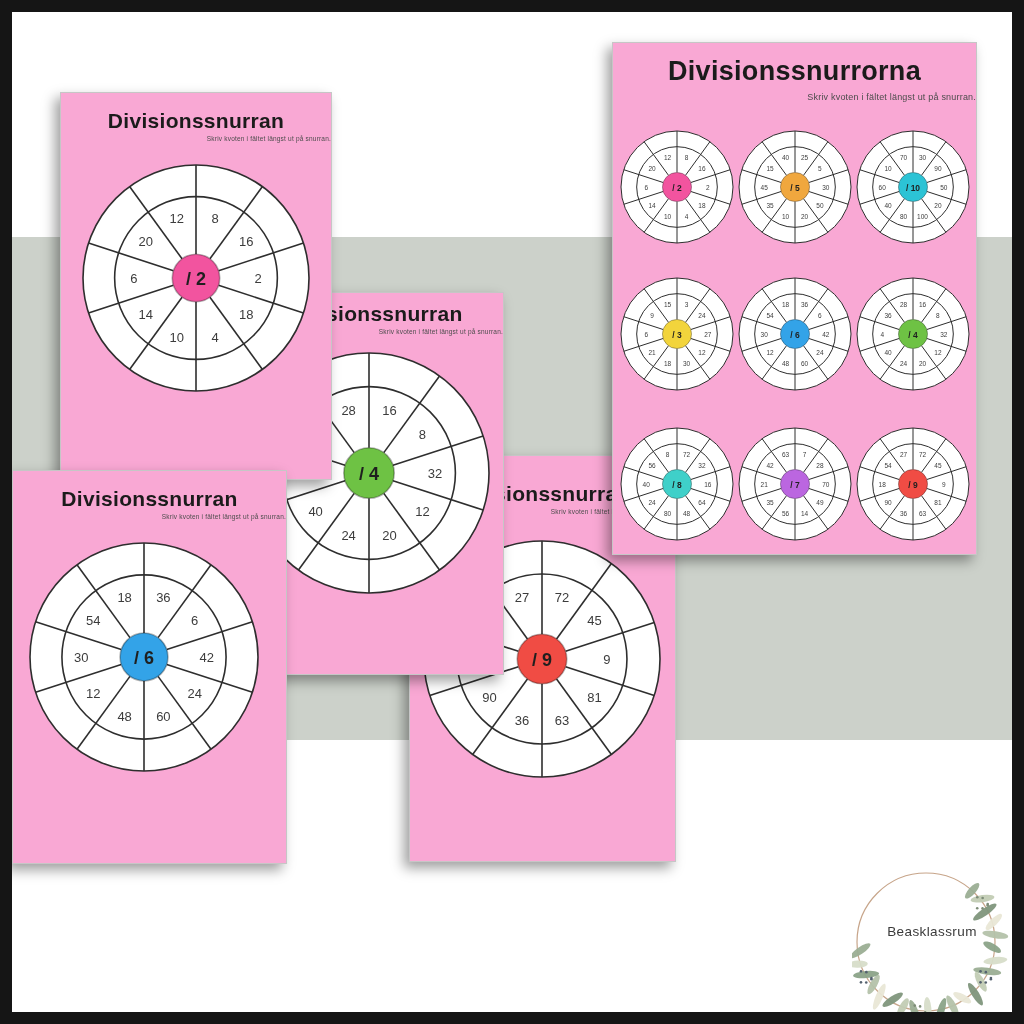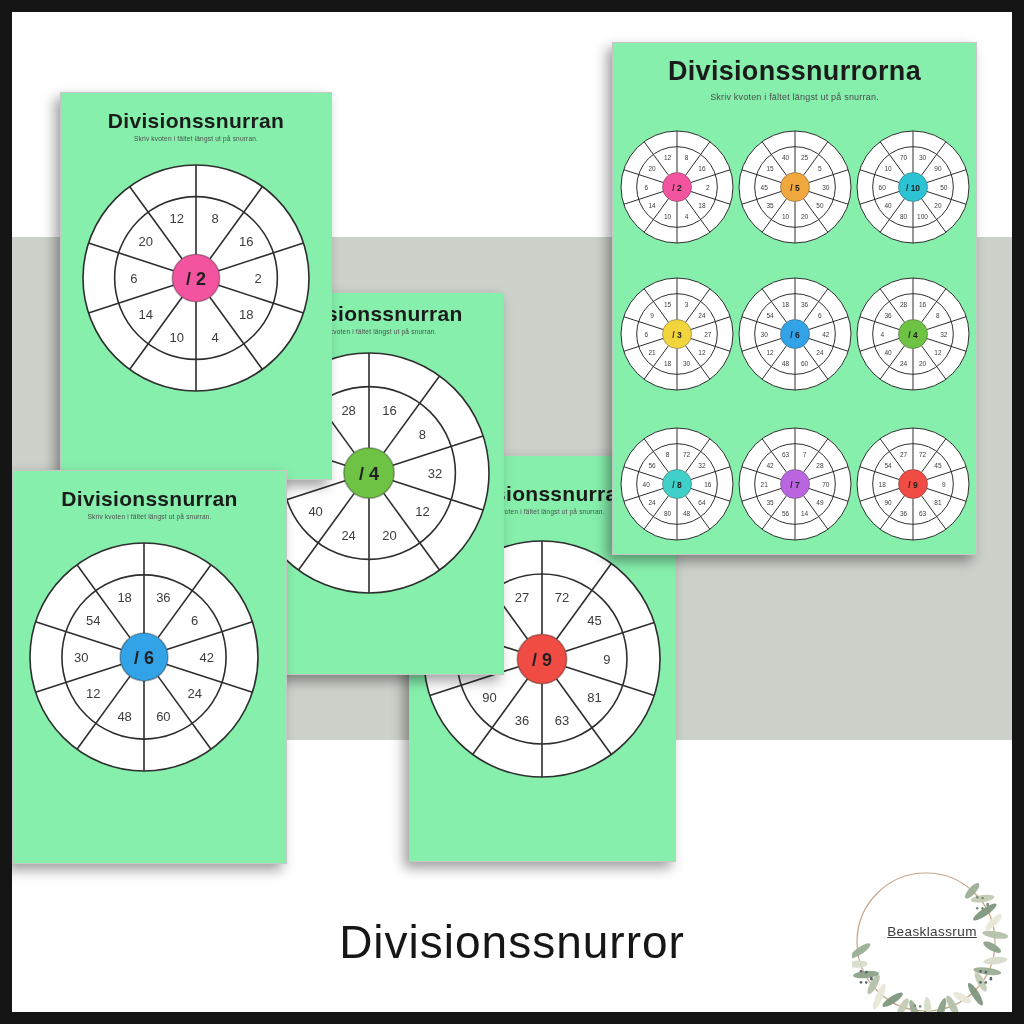--- a/index.html
+++ b/index.html
@@ -1,32 +1,32 @@
 <!DOCTYPE html>
 <html><head>
 <meta charset="utf-8">
 <style>
   html,body{margin:0;padding:0;background:#e8e8e8;font-family:"Liberation Sans",sans-serif;}
   .canvas{position:relative;width:1024px;height:1024px;box-sizing:border-box;
           border:12px solid #151515;background:#fff;overflow:hidden;margin:0 auto;}
   .band{position:absolute;left:0;top:225px;width:1000px;height:503px;background:#ccd1ca;}
-  .sheet{position:absolute;background:#86efac;border:1px solid #c6c6c6;
+  .sheet{position:absolute;background:#f9a8d4;border:1px solid #c6c6c6;
          box-shadow:-5px 6px 12px rgba(0,0,0,.38);overflow:hidden;}
   .sheet-title{font-weight:700;text-align:center;color:#1b1b1b;letter-spacing:.3px;
                font-size:21px;line-height:1.1;}
-  .sheet-sub{text-align:center;color:#4c4c4c;font-size:6.5px;margin-top:3px;letter-spacing:.2px;}
+  .sheet-sub{text-align:right;color:#4c4c4c;font-size:6.5px;margin-top:3px;letter-spacing:.2px;}
   .big .sheet-title{font-size:27px;}
   .big .sheet-sub{font-size:9px;margin-top:5px;}
   .wheel{position:absolute;}
   .wheel-row{position:absolute;left:0;right:0;display:flex;justify-content:center;}
   .banner{position:absolute;left:0;right:0;top:903px;text-align:center;color:#161616;
           font-size:46px;font-weight:400;letter-spacing:1px;}
   .logo{position:absolute;left:840px;top:858px;width:160px;height:150px;}
   .logo-text{position:absolute;left:0;right:0;top:54px;text-align:center;
-             font-size:13.5px;color:#3a3a3a;letter-spacing:.4px;text-decoration:underline;}
+             font-size:13.5px;color:#3a3a3a;letter-spacing:.4px;}
 </style>
 </head>
 <body>
 
 <div class="canvas">
 
   <div class="band"></div>
 
   <div class="sheet" style="left:397px;top:443px;width:265px;height:405px;z-index:10;">
     <div class="sheet-title" style="margin-top:26px;">Divisionssnurran</div>
@@ -390,21 +390,20 @@
           <text x="-24.91772342674838" y="18.103785770608177" text-anchor="middle" dominant-baseline="central" font-size="6.5" fill="#3c3c3c" font-family="&quot;Liberation Sans&quot;,sans-serif">90</text>
           <text x="-30.800000000000004" y="3.7719121413738484e-15" text-anchor="middle" dominant-baseline="central" font-size="6.5" fill="#3c3c3c" font-family="&quot;Liberation Sans&quot;,sans-serif">18</text>
           <text x="-24.91772342674839" y="-18.10378577060817" text-anchor="middle" dominant-baseline="central" font-size="6.5" fill="#3c3c3c" font-family="&quot;Liberation Sans&quot;,sans-serif">54</text>
           <text x="-9.517723426748386" y="-29.29254070189073" text-anchor="middle" dominant-baseline="central" font-size="6.5" fill="#3c3c3c" font-family="&quot;Liberation Sans&quot;,sans-serif">27</text>
           <circle cx="0" cy="0" r="14.56" fill="#f04c44" stroke="rgba(0,0,0,.30)" stroke-width="1"></circle>
           <text x="0" y="0.5" text-anchor="middle" dominant-baseline="central" font-size="8.5" font-weight="700" fill="#1f1f1f" font-family="&quot;Liberation Sans&quot;,sans-serif">/ 9</text>
         </svg>
     </div>
   </div>
 
-  <div class="banner">Divisionssnurror</div>
 
   <div class="logo">
     <svg id="wreath" width="160" height="150" viewBox="0 0 160 150">
         <circle cx="74" cy="72" r="69" fill="none" stroke="#c7a58a" stroke-width="1.2"></circle>
         <ellipse cx="0" cy="0" rx="10" ry="3.6" fill="#9bae93" opacity="0.95" transform="translate(120.17001183876121 20.7230070420598) rotate(132)"></ellipse>
         <ellipse cx="0" cy="0" rx="12" ry="3.6" fill="#c2ccb4" opacity="0.95" transform="translate(130.51620364295417 28.63359168664642) rotate(172.24994431357405)"></ellipse>
         <ellipse cx="0" cy="0" rx="14" ry="3.6" fill="#7f967c" opacity="0.95" transform="translate(132.82329466720327 42.02803434395001) rotate(145.33376693919507)"></ellipse>
         <ellipse cx="0" cy="0" rx="11" ry="3.6" fill="#e9e7d6" opacity="0.95" transform="translate(141.82242009048906 51.910083908209835) rotate(135.72555953016803)"></ellipse>
         <ellipse cx="0" cy="0" rx="13" ry="3.6" fill="#b4c2aa" opacity="0.95" transform="translate(143.2870174798992 64.71764101393563) rotate(188.82340053415825)"></ellipse>
         <ellipse cx="0" cy="0" rx="10" ry="3.6" fill="#8ba388" opacity="0.95" transform="translate(140.16903568418206 77.2076160472842) rotate(208.45461337870472)"></ellipse>

